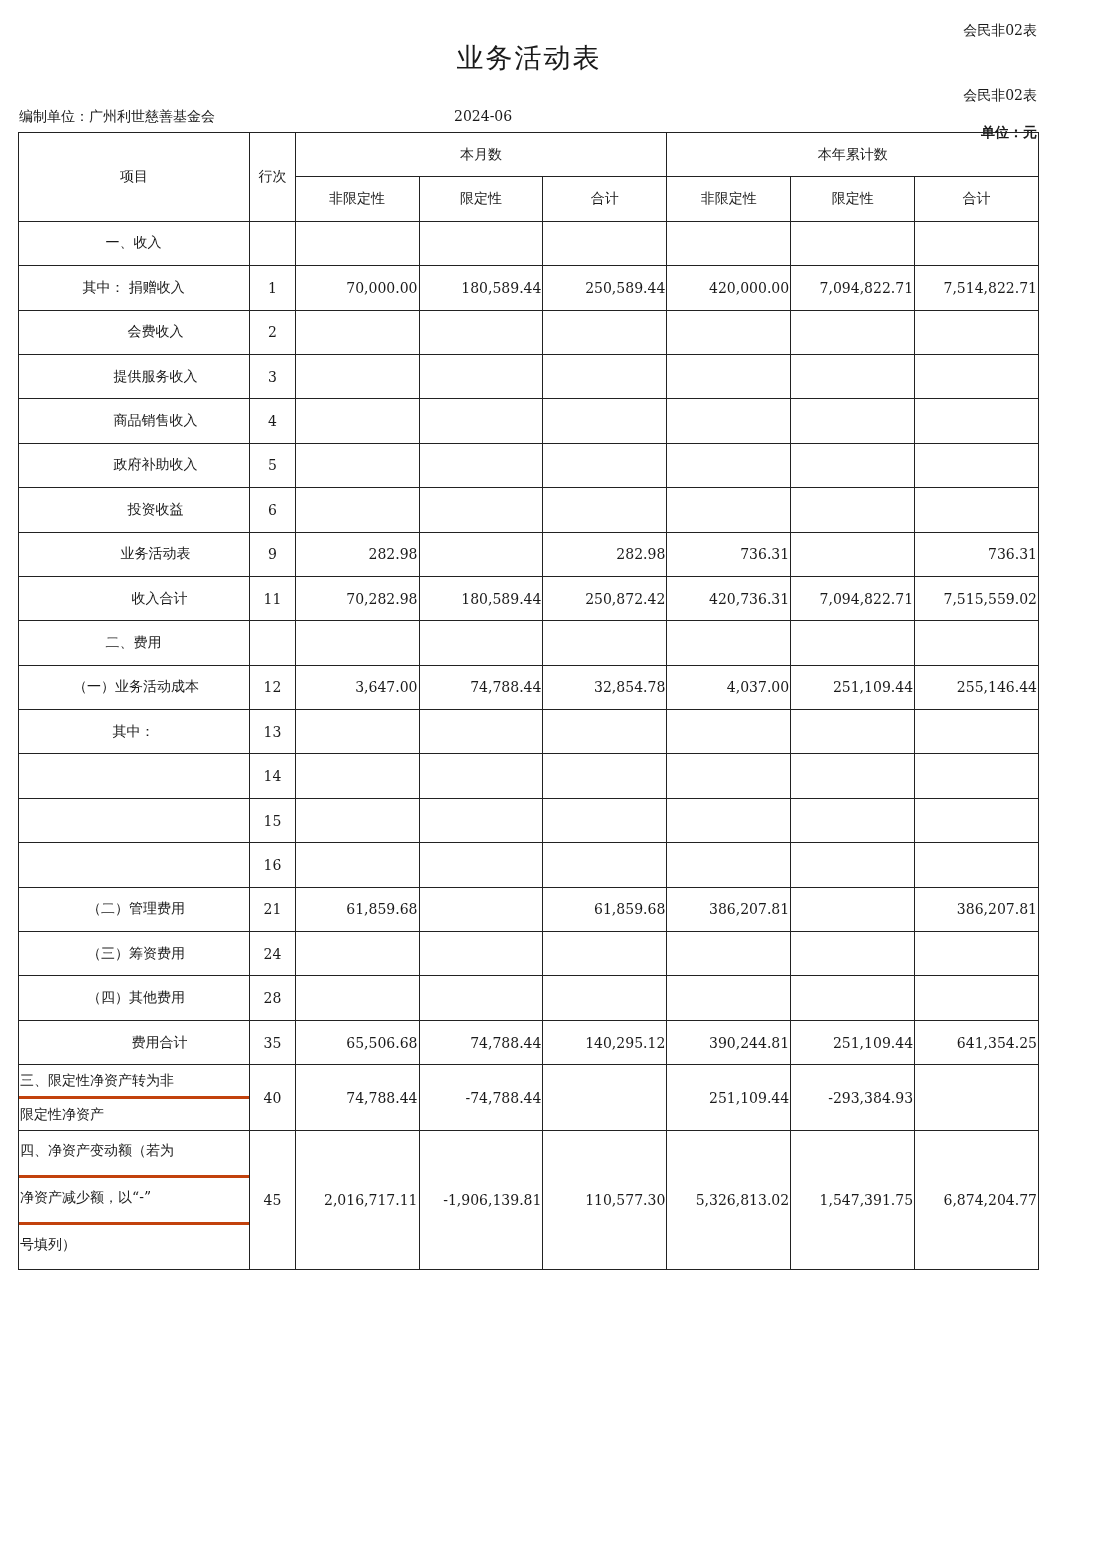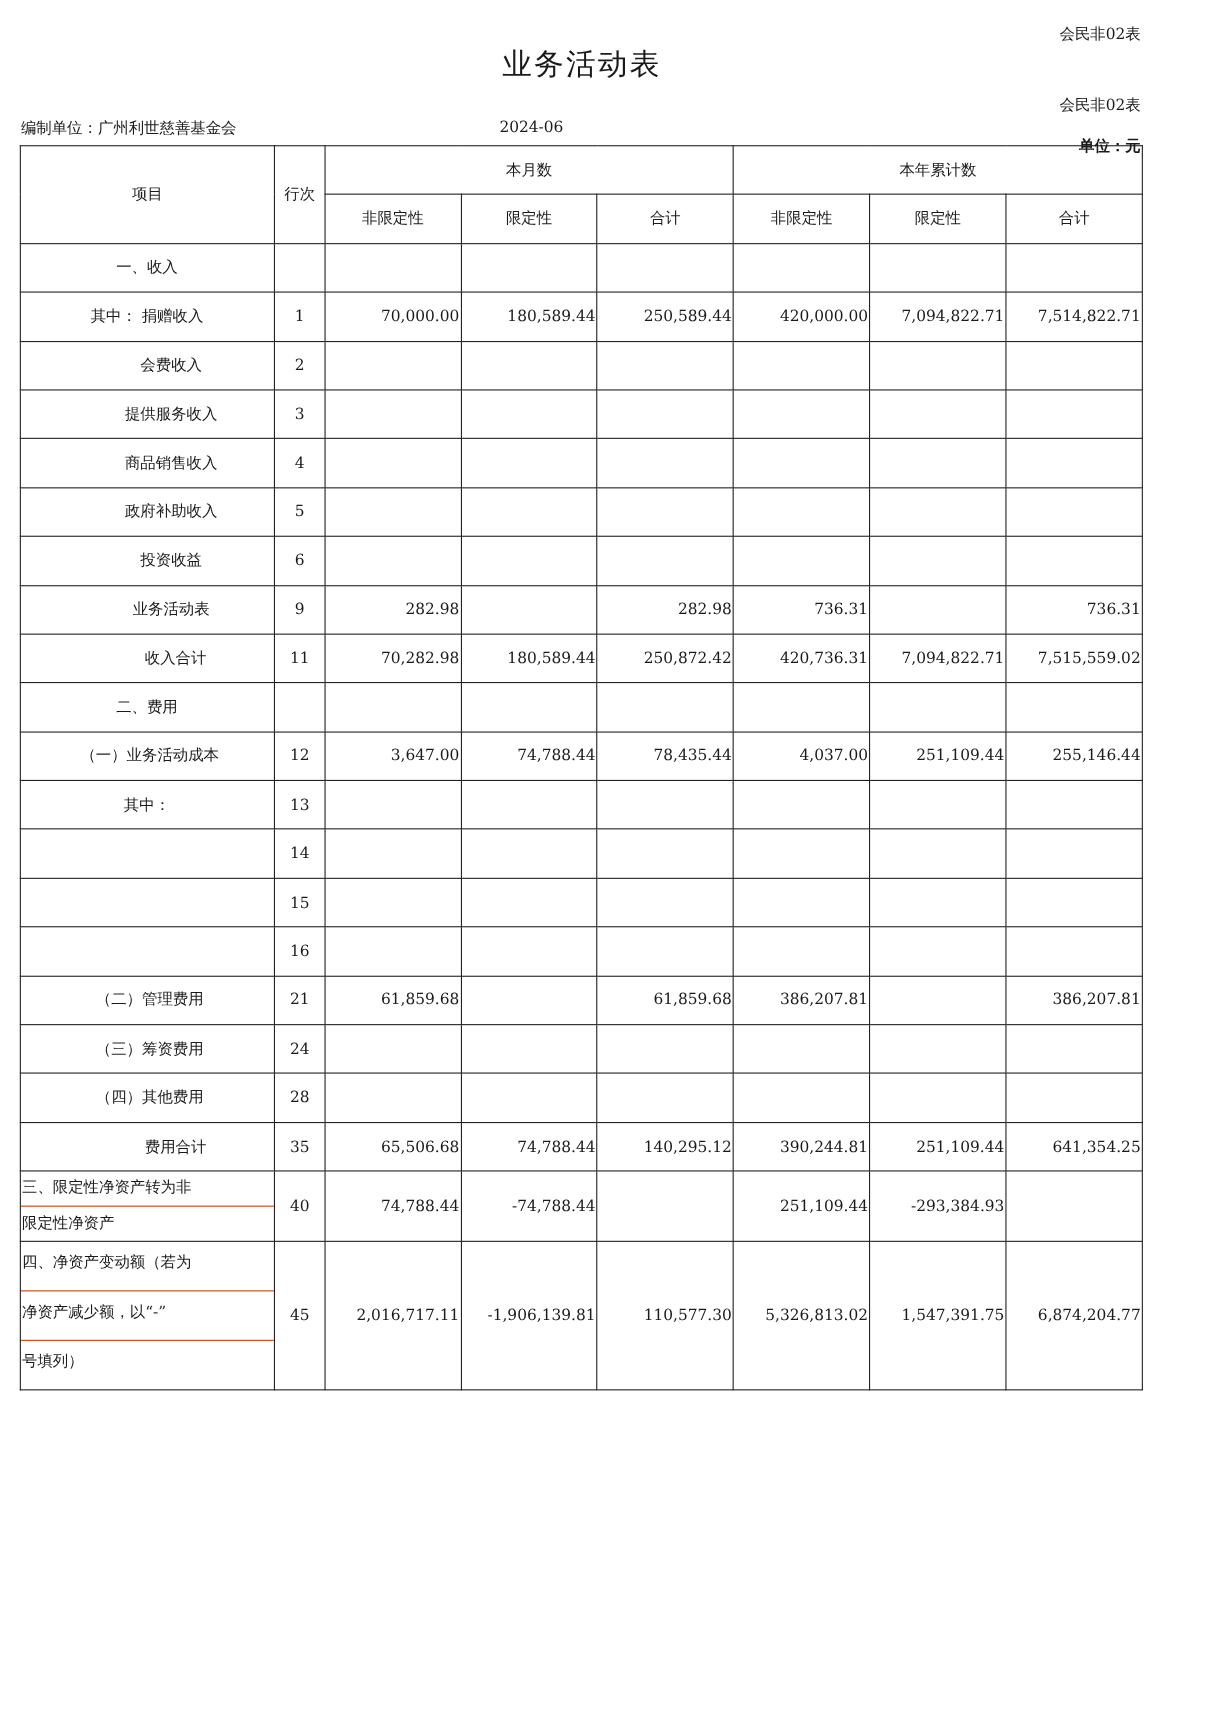--- a/index.html
+++ b/index.html
@@ -36,21 +36,21 @@
   .c-item { width: 224px; }
   .c-line { width: 44px; text-align: center; }
   .c-num { width: 120px; }
   .hdr { text-align: center; }
   .num { text-align: right; padding-right: 1px !important; }
   .lbl { text-align: center; padding-left: 1px !important; }
   .ind1 { padding-left: 45px !important; }
   .ind2 { padding-left: 53px !important; }
   .ind0 { padding-left: 6px !important; }
   .split { padding: 0 !important; }
-  .split .sub { height: 31px; line-height: 31px; padding-left: 1px; border-bottom: 1px solid #c2410c; }
+  .split .sub { height: 31px; line-height: 31px; padding-left: 1px; border-bottom: 3px solid #c2410c; }
   .split .sub:last-child { border-bottom: none; }
   .split3 .sub { height: 44px; line-height: 38px; }
 </style>
 </head>
 <body>
 
 <div class="form-code-top">会民非02表</div>
 <div class="title">业务活动表</div>
 <div class="form-code-2">会民非02表</div>
 <div class="meta-row">
@@ -183,21 +183,21 @@
         <td class="num"></td>
         <td class="num"></td>
         <td class="num"></td>
         <td class="num"></td>
       </tr>
       <tr>
         <td class="lbl ind0">（一）业务活动成本</td>
         <td class="c-line">12</td>
         <td class="num">3,647.00</td>
         <td class="num">74,788.44</td>
-        <td class="num">78,435.44</td>
+        <td class="num">32,854.78</td>
         <td class="num">4,037.00</td>
         <td class="num">251,109.44</td>
         <td class="num">255,146.44</td>
       </tr>
       <tr>
         <td class="lbl ">其中：</td>
         <td class="c-line">13</td>
         <td class="num"></td>
         <td class="num"></td>
         <td class="num"></td>

